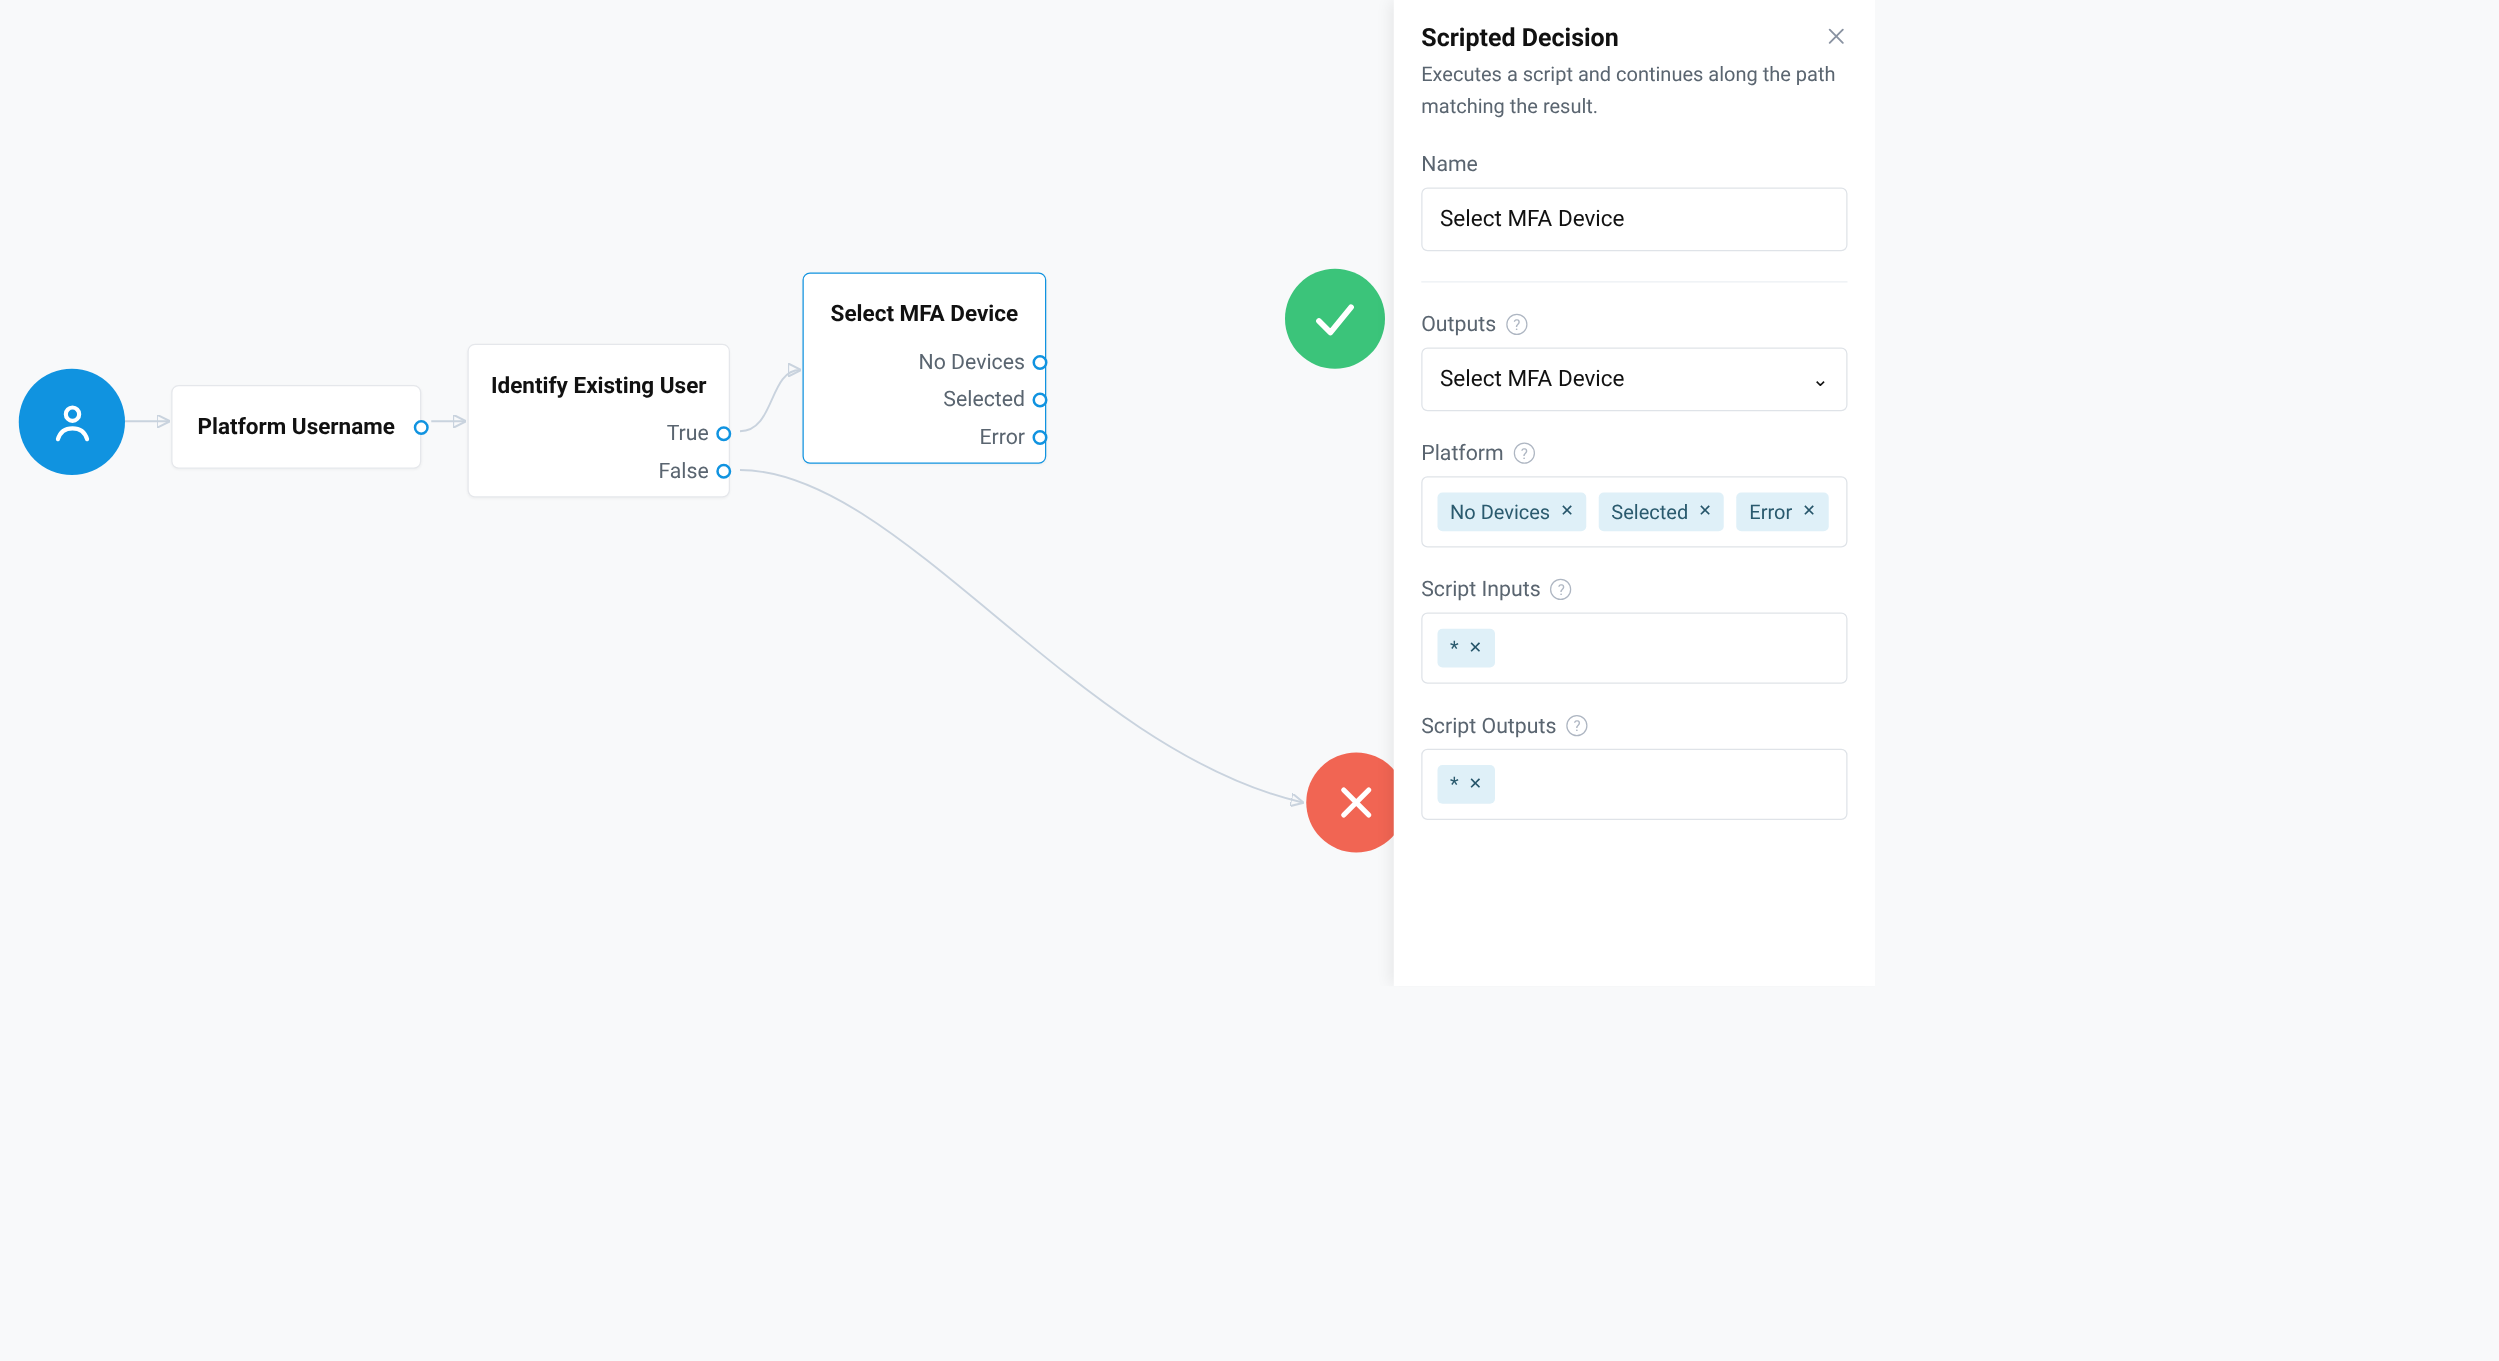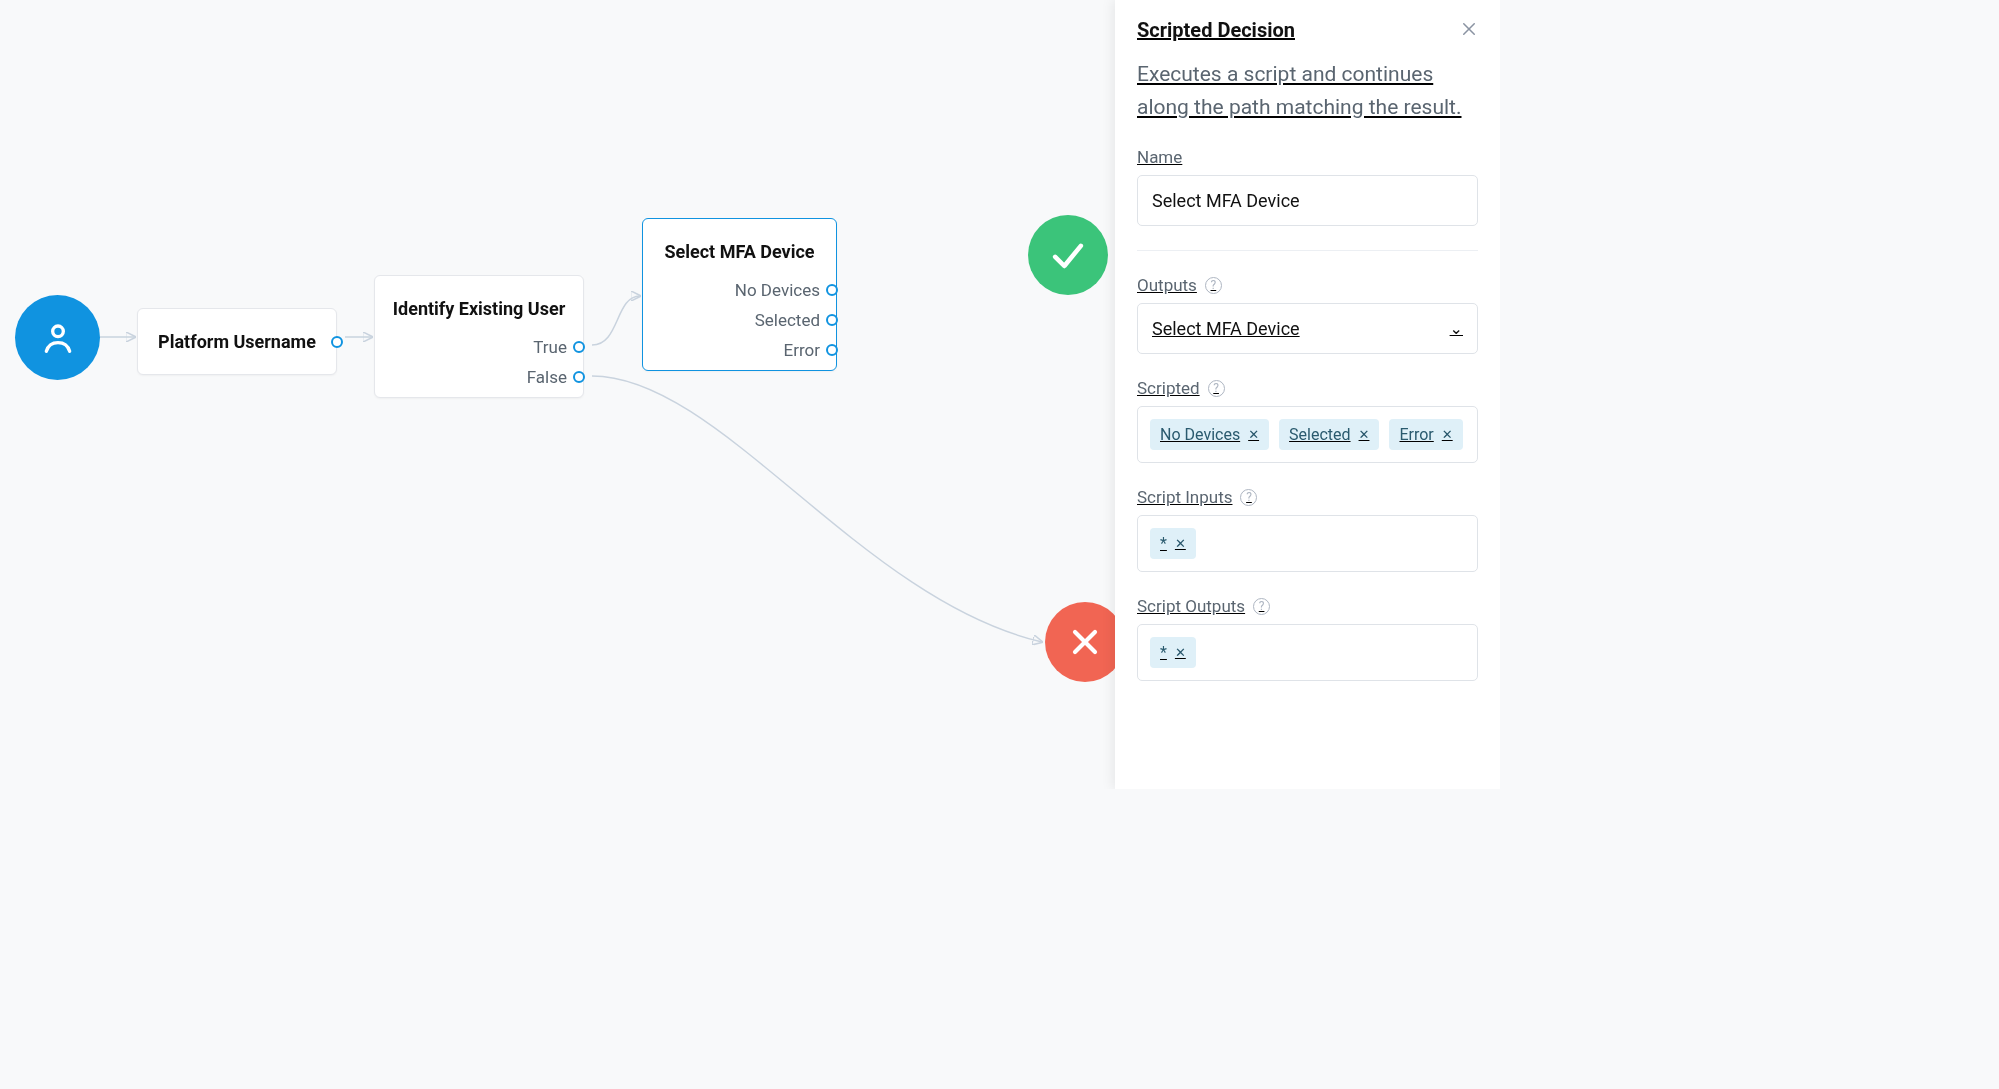--- a/index.html
+++ b/index.html
@@ -25,25 +25,25 @@
     .node-platform-username .port-right { right: -7px; top: 50%; transform: translateY(-50%); }
 
     .node-identify .output-list { align-items: flex-end; }
 
     
     .result-circle { position: absolute; width: 80px; height: 80px; border-radius: 50%; display:flex; align-items:center; justify-content:center; }
     .result-success { left: 1028px; top: 215px; background: #3bc47a; }
     .result-failure { left: 1045px; top: 602px; background: #f16553; }
 
     
-    .panel { position: absolute; right: 0; top: 0; width: 385px; height: 100%; background: #fff; padding: 18px 22px 30px 22px; box-shadow: -2px 0 12px rgba(0,0,0,.08); overflow: hidden; text-decoration: underline; }
+    .panel { position: absolute; right: 0; top: 0; width: 385px; height: 100%; background: #fff; padding: 18px 22px 30px 22px; box-shadow: -2px 0 12px rgba(0,0,0,.08); overflow: hidden; }
     .panel-header { display: flex; align-items: center; justify-content: space-between; }
     .panel-title { font-weight: 700; font-size: 20px; color: #111; }
     .panel-close { font-size: 20px; color: #8a93a2; cursor: pointer; line-height: 1; }
-    .panel-desc { color: #5a6570; font-size: 21px; line-height: 1.55; margin-top: 16px; }
+    .panel-desc { color: #5a6570; font-size: 16px; line-height: 1.55; margin-top: 6px; }
     .field-label { color: #5a6570; font-size: 17px; margin-top: 24px; margin-bottom: 8px; display:flex; align-items:center; gap:8px;text-align:right; }
     .help-circ { width: 17px; height: 17px; border: 1.5px solid #aeb6c2; border-radius: 50%; display:inline-flex; align-items:center; justify-content:center; font-size: 12px; color:#aeb6c2; }
     .text-input { width: 100%; border: 1px solid #dfe3e8; border-radius: 5px; padding: 14px 14px; font-size: 18px; color:#111; }
     .select-field { width: 100%; border: 1px solid #dfe3e8; border-radius: 5px; padding: 14px 14px; font-size: 18px; color:#111; display:flex; align-items:center; justify-content: space-between; cursor:pointer; }
     .select-caret { font-size: 16px; color:#111; }
     .divider { border: 0; border-top: 1px solid #eceff3; margin-top: 24px; }
     .tags-box { width: 100%; border: 1px solid #dfe3e8; border-radius: 5px; padding: 12px 12px; display:flex; flex-wrap:wrap; gap: 10px; }
     .tag { background: #dff0f8; color: #2a5a6e; padding: 6px 10px; border-radius: 4px; display:inline-flex; align-items:center; gap: 8px; font-size: 16px; }
     .tag-x { font-size: 13px; cursor:pointer; color:#26556a; }
 
@@ -150,21 +150,21 @@
   <div class="field-label">
       <span>Outputs</span>
       <span class="help-circ">?</span>
     </div>
   <div class="select-field">
     <span>Select MFA Device</span>
     <span class="select-caret">⌄</span>
   </div>
 
   <div class="field-label">
-      <span>Scripted</span>
+      <span>Platform</span>
       <span class="help-circ">?</span>
     </div>
   <div class="tags-box">
     <span class="tag">
         <span>No Devices</span>
         <span class="tag-x">✕</span>
       </span>
     <span class="tag">
         <span>Selected</span>
         <span class="tag-x">✕</span>

